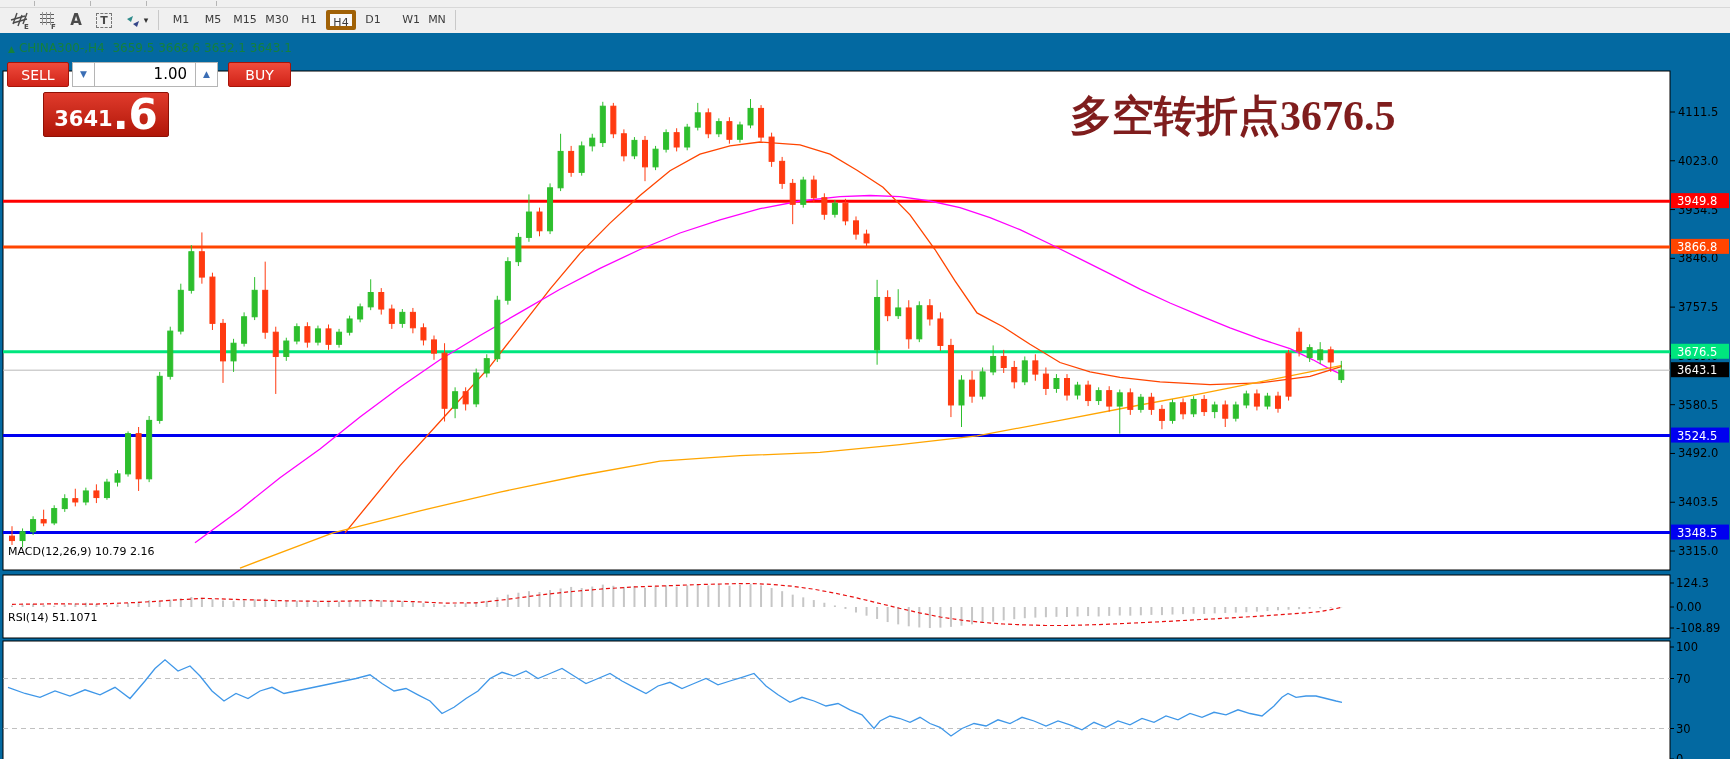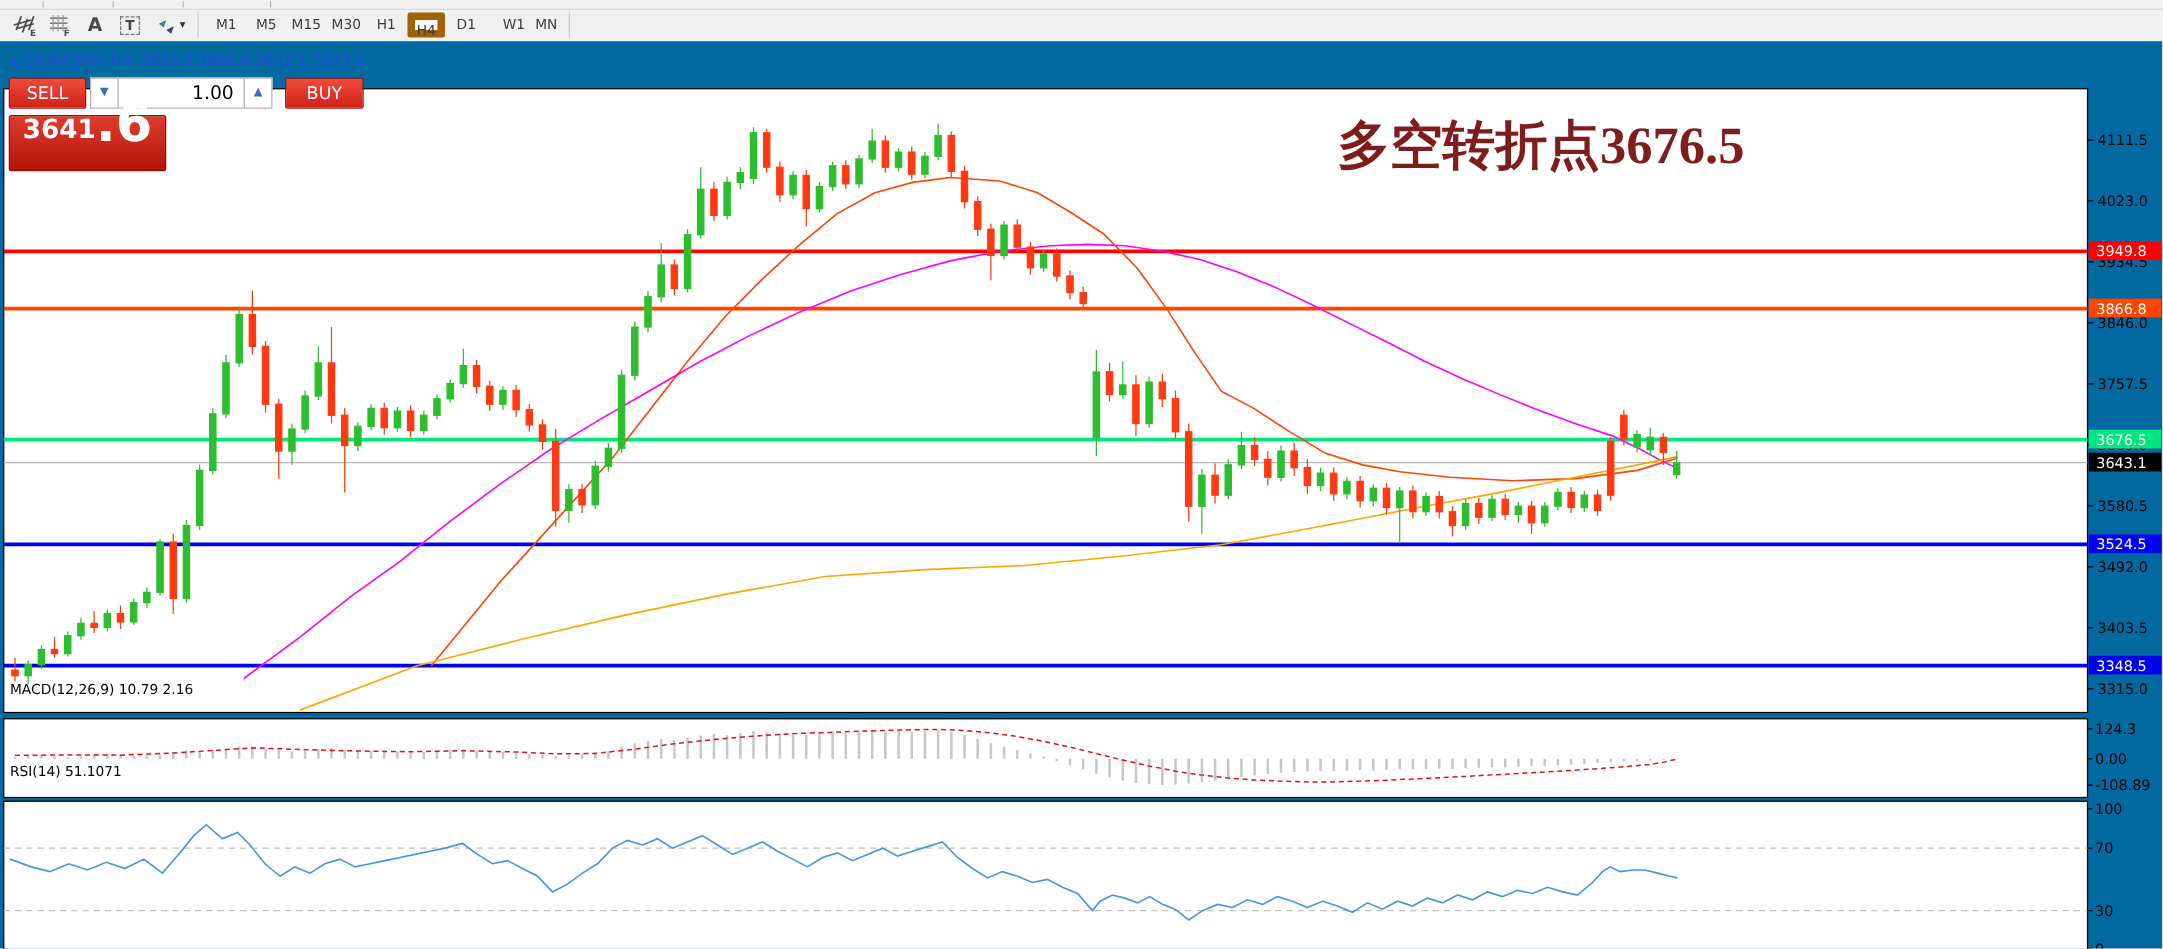--- a/index.html
+++ b/index.html
@@ -5,38 +5,38 @@
   html,body{margin:0;padding:0;background:#f0f0f0;font-family:"DejaVu Sans",sans-serif;}
   #root{position:relative;width:1730px;height:759px;overflow:hidden;background:#f0f0f0;}
   
   #topstrip{position:absolute;left:0;top:0;width:1730px;height:7px;background:#f0f0f0;border-bottom:1px solid #d8d8d8;}
   .grip{position:absolute;top:1px;width:1px;height:5px;background:#b5b5b5;}
   #toolbar{position:absolute;left:0;top:8px;width:1730px;height:25px;background:#f0f0f0;}
   .tbicon{position:absolute;top:1px;width:24px;height:22px;color:#4a4a4a;display:flex;align-items:center;justify-content:center;font-size:13px;cursor:default;}
   .tbicon svg{display:block;}
   .tsep{position:absolute;top:2px;width:1px;height:20px;background:#c9c9c9;}
   .tfbtn{position:absolute;top:2px;height:20px;line-height:20px;text-align:center;font-size:11px;color:#3c3c3c;cursor:default;}
-  .tfbtn.active{background:#fafafa;border:6px solid #a16207;border-radius:2px;box-sizing:border-box;line-height:18px;}
+  .tfbtn.active{background:#fafafa;border:4px solid #a16207;border-radius:2px;box-sizing:border-box;line-height:18px;}
   
   #chartwin{position:absolute;left:0;top:33px;width:1730px;height:726px;background:#0369a1;}
   #gap0{position:absolute;left:0;top:33px;width:1730px;height:5px;background:#d8d4cc;}
   #svg{position:absolute;left:0;top:0;}
   
-  #symhdr{position:absolute;left:8px;top:41px;font-size:12px;color:#1d4ed8;white-space:nowrap;}
+  #symhdr{position:absolute;left:8px;top:41px;font-size:12px;color:#15803d;white-space:nowrap;}
   #symhdr .tri{font-size:9px;margin-right:4px;}
   #tradepanel{position:absolute;left:7px;top:62px;width:290px;}
   .tp-row1{position:relative;height:25px;}
   .redbtn{position:absolute;top:0;height:25px;background:linear-gradient(#ef4b3c,#d02318);color:#fff;font-size:14px;text-align:center;line-height:24px;border:1px solid #a81408;box-sizing:border-box;border-radius:2px;}
   #sellbtn{left:0;width:62px;}
   #buybtn{left:221px;width:63px;}
   .spin{position:absolute;top:0;height:25px;background:#fff;border:1px solid #b5b5b5;box-sizing:border-box;color:#3b6eb5;font-size:9px;text-align:center;line-height:23px;}
   #spindown{left:65px;width:23px;}
   #spinup{left:188px;width:23px;}
   #lotval{position:absolute;left:87px;top:0;width:102px;height:25px;background:#fff;border:1px solid #b5b5b5;box-sizing:border-box;font-size:15px;color:#000;text-align:right;line-height:23px;padding-right:8px;}
-  .pricebox{position:absolute;top:30px;height:45px;background:linear-gradient(#e03b2c,#b01608);color:#fff;border:1px solid #8f1005;box-sizing:border-box;border-radius:2px;display:flex;align-items:flex-end;justify-content:center;padding-bottom:18px;}
+  .pricebox{position:absolute;top:30px;height:45px;background:linear-gradient(#e03b2c,#b01608);color:#fff;border:1px solid #8f1005;box-sizing:border-box;border-radius:2px;display:flex;align-items:flex-end;justify-content:center;padding-bottom:2px;margin-left:36px;}
   #sellbox{left:0;width:126px;}
   #buybox{left:133px;width:126px;}
   .p-int{font-size:21px;font-weight:bold;line-height:30px;}
   .p-big{font-size:42px;font-weight:bold;line-height:38px;}
   #annot{position:absolute;left:1070px;top:88px;font-size:42px;font-weight:bold;color:#7f1d1d;white-space:nowrap;font-family:Liberation Serif, serif;}
   .panehdr{position:absolute;font-size:11px;color:#000;white-space:nowrap;}
 </style>
 </head>
 <body>
 <div id="root">

